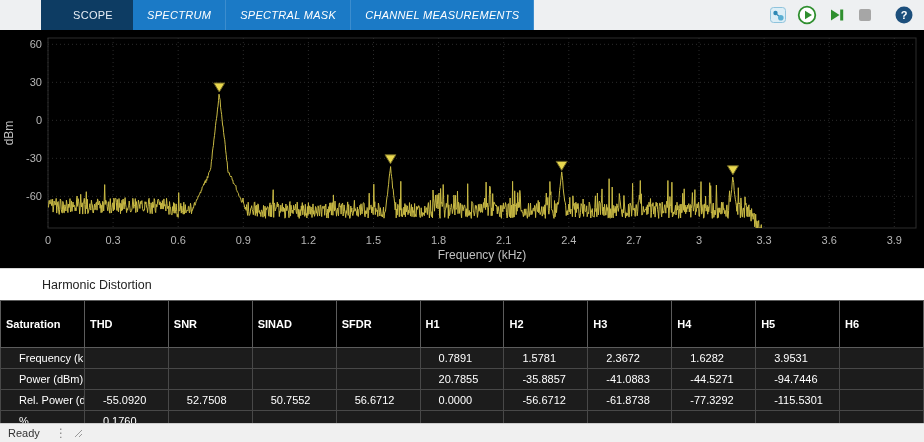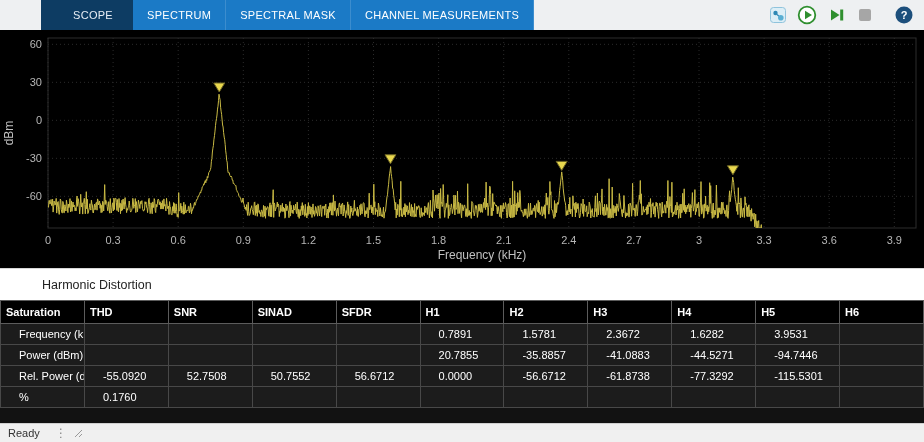--- a/index.html
+++ b/index.html
@@ -21,39 +21,39 @@
   
   .plot{height:238px;flex:0 0 238px;background:#000;position:relative}
   .plot svg{display:block}
 
   
   .hd-panel{height:31px;flex:0 0 31px;background:#ffffff;display:flex;align-items:center;padding-left:42px;font-size:12.5px;color:#222;border-top:1px solid #d7d7d7}
 
   
   .table-wrap{flex:1 1 auto;background:#121212;overflow:hidden}
   table.hd{width:100%;border-collapse:collapse;table-layout:fixed}
-  table.hd th{background:#000;color:#fff;font-weight:bold;font-size:11px;text-align:left;padding:4px 5px;border:1px solid #5c5c5c;height:14px;overflow:hidden;white-space:nowrap}
+  table.hd th{background:#000;color:#fff;font-weight:bold;font-size:11px;text-align:left;padding:16px 5px;border:1px solid #5c5c5c;height:14px;overflow:hidden;white-space:nowrap}
   table.hd td{background:#1c1c1c;color:#fff;font-size:11px;text-align:left;padding:3px 18px;border:1px solid #484848;height:14px;overflow:hidden;white-space:nowrap}
 
   
   .statusbar{height:18px;flex:0 0 18px;background:#f0f0f0;border-top:1px solid #cfcfcf;display:flex;align-items:center;font-size:11px;color:#333;padding:0 6px 0 8px}
   .metrics{margin-left:auto;display:flex;gap:15px;white-space:nowrap}
   .sb-icon{width:14px;text-align:center;color:#888;font-size:12px;margin-left:14px;cursor:pointer;line-height:16px}
   .grip{margin-left:4px;cursor:nwse-resize}
 </style>
 </head>
 <body>
 
 <div class="window">
 
   <div class="toolstrip">
     <div class="ts-tabs" id="ts-tabs" style="background: rgb(13, 60, 99); margin-left: 41px;">
         <div class="tab">SCOPE</div>
       </div>
-    <div class="ts-context" id="ts-context" style="background: rgb(27, 122, 198);">
+    <div class="ts-context" id="ts-context" style="background: rgb(27, 122, 198); font-style: italic;">
         <div class="ctab">SPECTRUM</div>
         <div class="ctab">SPECTRAL MASK</div>
         <div class="ctab">CHANNEL MEASUREMENTS</div>
       </div>
     <div class="ts-spacer"></div>
     <div class="ts-buttons">
       <button class="tool-btn" title="">
         <svg width="20" height="20">
           <rect x="2.5" y="2.5" width="15" height="15" rx="3" fill="#dceef6" stroke="#8fc3dc"></rect>
           <circle cx="7.5" cy="8" r="2.2" fill="#2e88b4"></circle>

